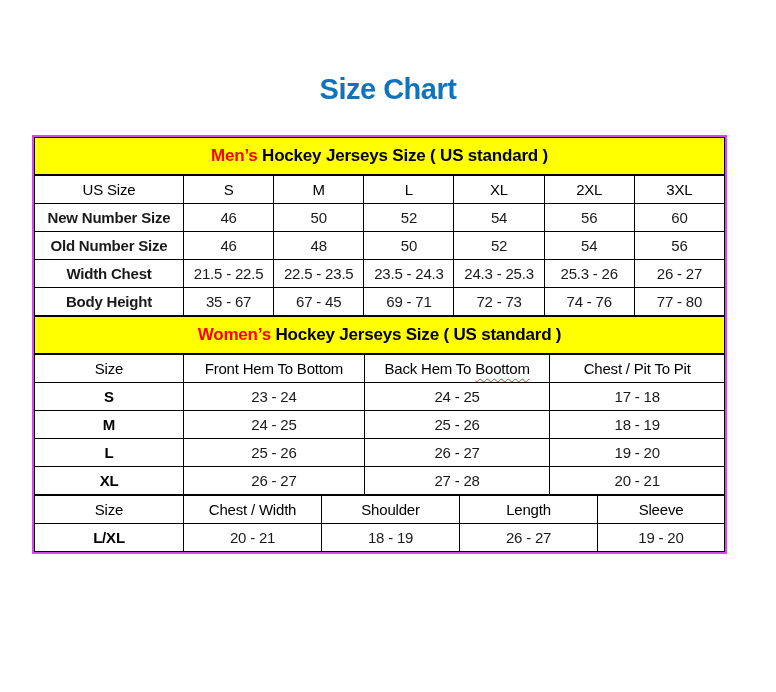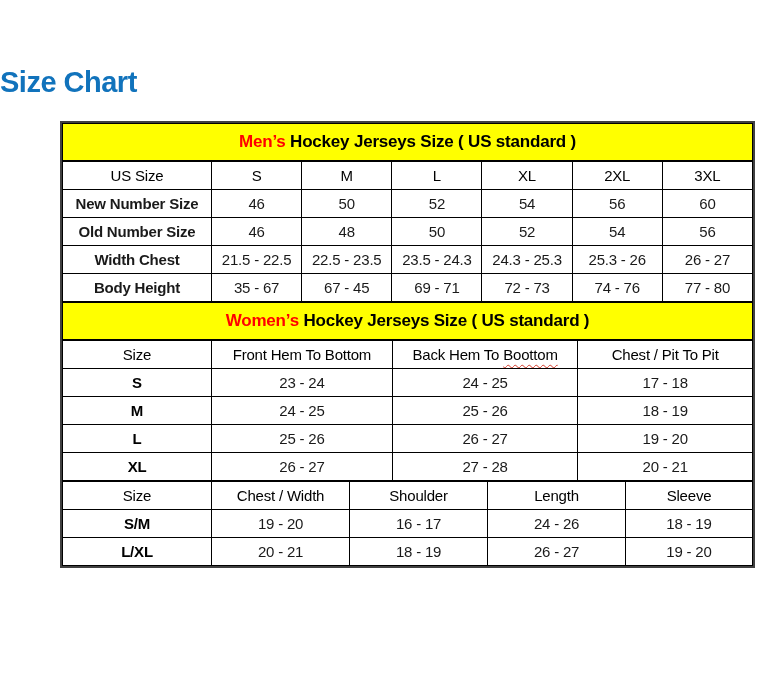--- a/index.html
+++ b/index.html
@@ -9,33 +9,33 @@
     font-family: "Liberation Sans", "DejaVu Sans", sans-serif;
   }
   .page {
     position: relative;
     width: 776px;
     height: 692px;
     background: #ffffff;
     overflow: hidden;
   }
   .title {
-    margin: 0;
+    margin: 7px;
     padding-top: 66px;
     padding-bottom: 22px;
-    text-align: left;
+    text-align: center;
     font-size: 29px;
     font-weight: 700;
     color: #1173BC;
     letter-spacing: -0.5px;
   }
   .chart-box {
-    margin-left: 60px;
+    margin-left: 32px;
     width: 695px;
-    border: 2px solid #404040;
+    border: 2px solid #d946ef;
     box-sizing: border-box;
   }
   table.size-table {
     width: 100%;
     border-collapse: collapse;
     table-layout: fixed;
   }
   table.size-table th,
   table.size-table td {
     border: 1px solid #000000;
@@ -209,27 +209,20 @@
           <tr class="cols-row">
             <th>Size</th>
             <th>Chest / Width</th>
             <th>Shoulder</th>
             <th>Length</th>
             <th>Sleeve</th>
           </tr>
         </thead>
       <tbody>
           <tr>
-            <td class="row-label">S/M</td>
-            <td>19 - 20</td>
-            <td>16 - 17</td>
-            <td>24 - 26</td>
-            <td>18 - 19</td>
-          </tr>
-          <tr>
             <td class="row-label">L/XL</td>
             <td>20 - 21</td>
             <td>18 - 19</td>
             <td>26 - 27</td>
             <td>19 - 20</td>
           </tr>
         </tbody>
     </table>
 
   </div>

